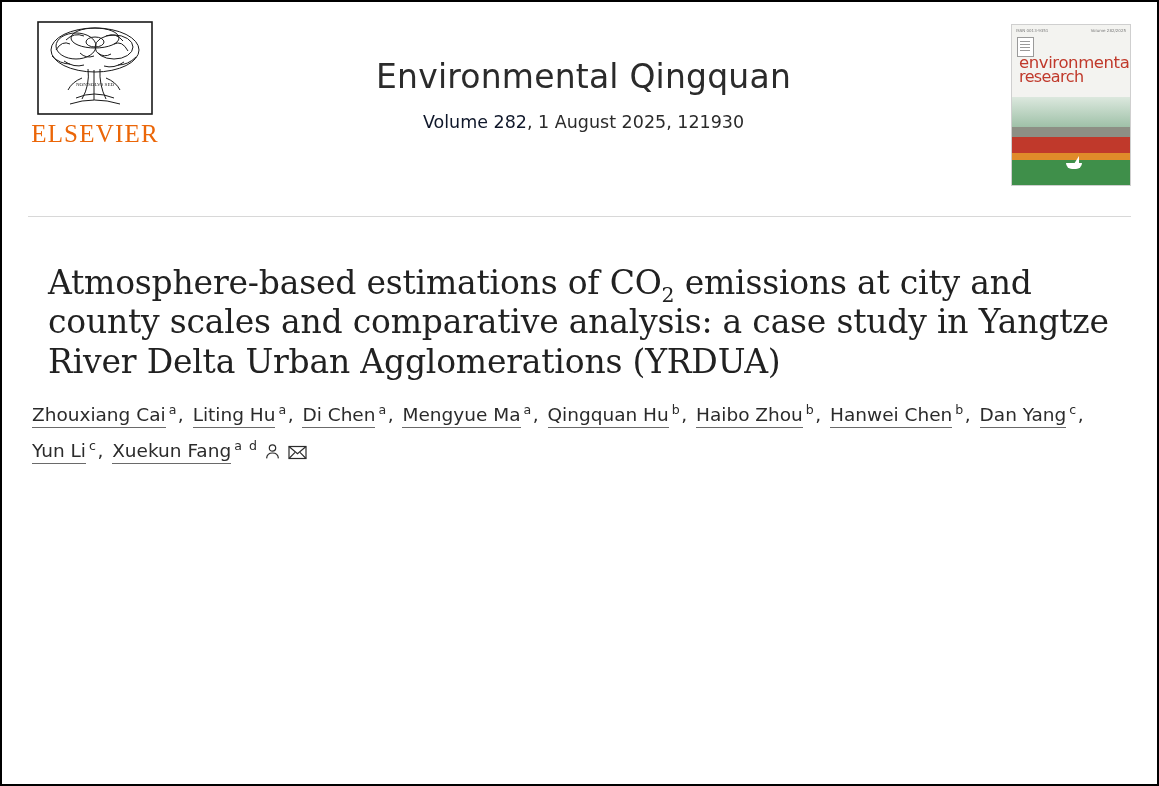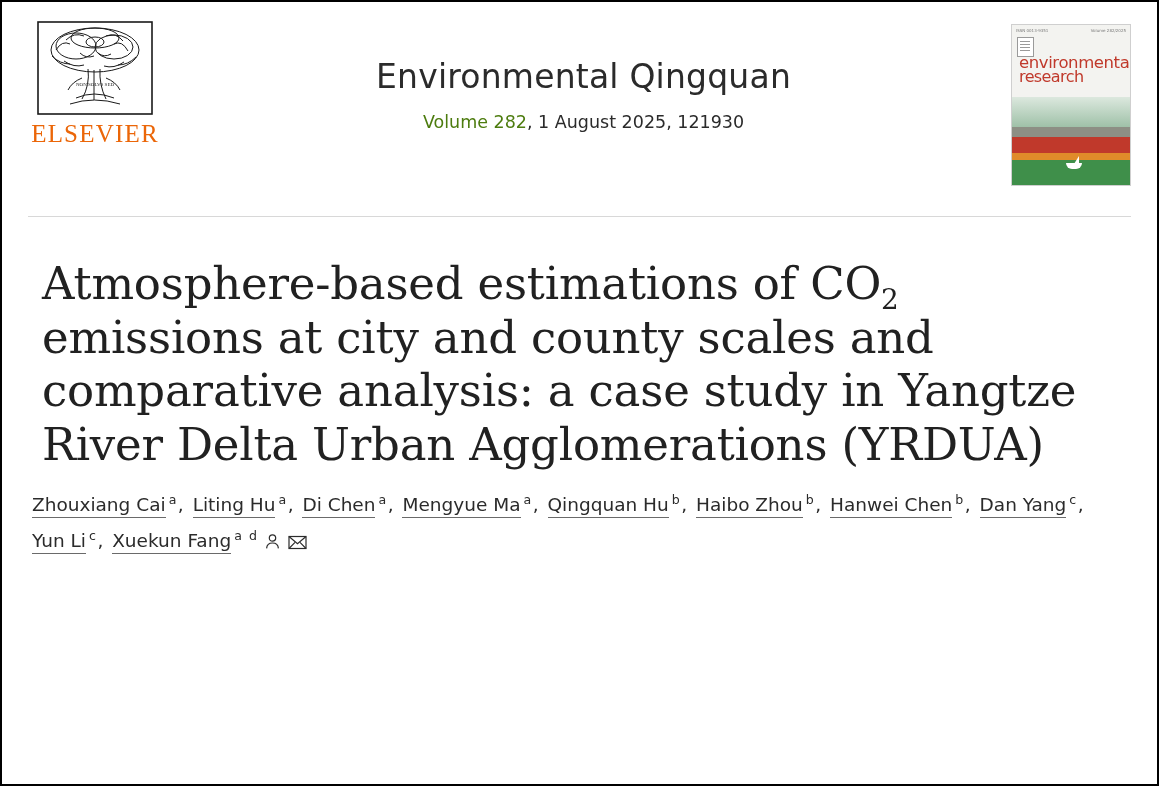--- a/index.html
+++ b/index.html
@@ -62,21 +62,21 @@
     letter-spacing: 0.2px;
     line-height: 1.15;
   }
   .journal-meta {
     margin-top: 16px;
     font-family: "DejaVu Sans", sans-serif;
     font-size: 17.5px;
     color: #2b2b2b;
   }
   .journal-meta a {
-    color: #4d7c0f;
+    color: #0f172a;
     text-decoration: none;
   }
   
   .cover-block {
     flex: 0 0 126px;
     width: 126px;
     padding-top: 8px;
     display: flex;
     justify-content: flex-end;
   }
@@ -187,26 +187,26 @@
     height: 1px;
     background: #d8d8d8;
     margin: 18px 26px 0 26px;
   }
   
   .article {
     padding: 30px 30px 0 30px;
   }
   .article-title {
     font-family: "DejaVu Serif", serif;
-    font-size: 45px;
+    font-size: 33px;
     font-weight: 400;
     color: #212121;
     line-height: 1.19;
     letter-spacing: -0.2px;
-    margin: 10px;
+    margin: 16px;
     max-width: 1090px;
   }
   .article-title sub {
     font-size: 0.62em;
     line-height: 0;
   }
   .authors {
     margin-top: 16px;
     font-family: "DejaVu Sans", sans-serif;
     font-size: 18.5px;

